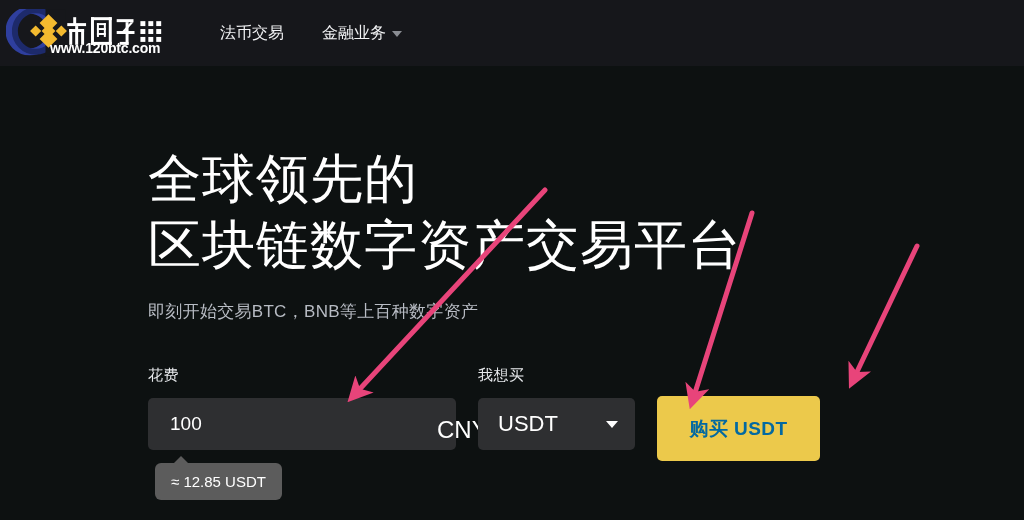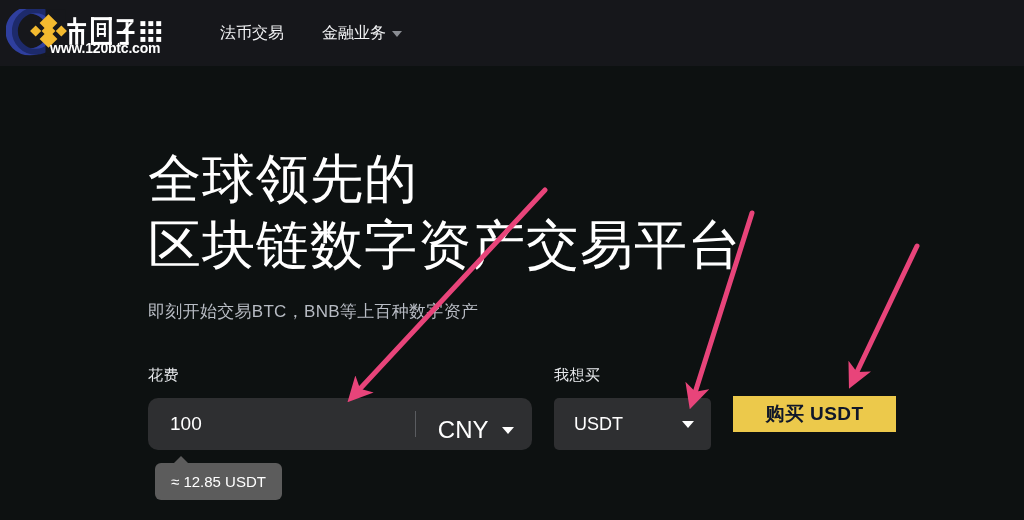--- a/index.html
+++ b/index.html
@@ -122,24 +122,24 @@
   .field-group { display: flex; flex-direction: column; }
 
   .field-label {
     font-size: 15px;
     color: #e8eaed;
     margin-bottom: 13px;
     letter-spacing: 0.5px;
   }
 
   .spend-box {
-    width: 384px;
+    width: 308px;
     height: 52px;
     background: #2e2f31;
-    border-radius: 10px;
+    border-radius: 5px;
     display: flex;
     align-items: center;
     cursor: text;
   }
 
   .amount-input {
     flex: 1;
     background: transparent;
     border: none;
     outline: none;
@@ -178,32 +178,32 @@
 
   .buy-select {
     width: 157px;
     height: 52px;
     background: #2e2f31;
     border-radius: 5px;
     display: flex;
     align-items: center;
     justify-content: space-between;
     padding: 0 17px 0 20px;
-    font-size: 18px;
+    font-size: 22px;
     color: #ffffff;
     cursor: pointer;
   }
 
   .buy-button {
     width: 163px;
-    height: 36px;
+    height: 65px;
     background: #ecc94b;
     border: none;
-    border-radius: 0;
-    color: #0f172a;
+    border-radius: 5px;
+    color: #0369a1;
     font-size: 19px;
     font-weight: bold;
     font-family: "Liberation Sans", sans-serif;
     cursor: pointer;
     letter-spacing: 0.4px;
   }
 
   .gap-mid { width: 22px; }
   .gap-buy { width: 22px; }
 

